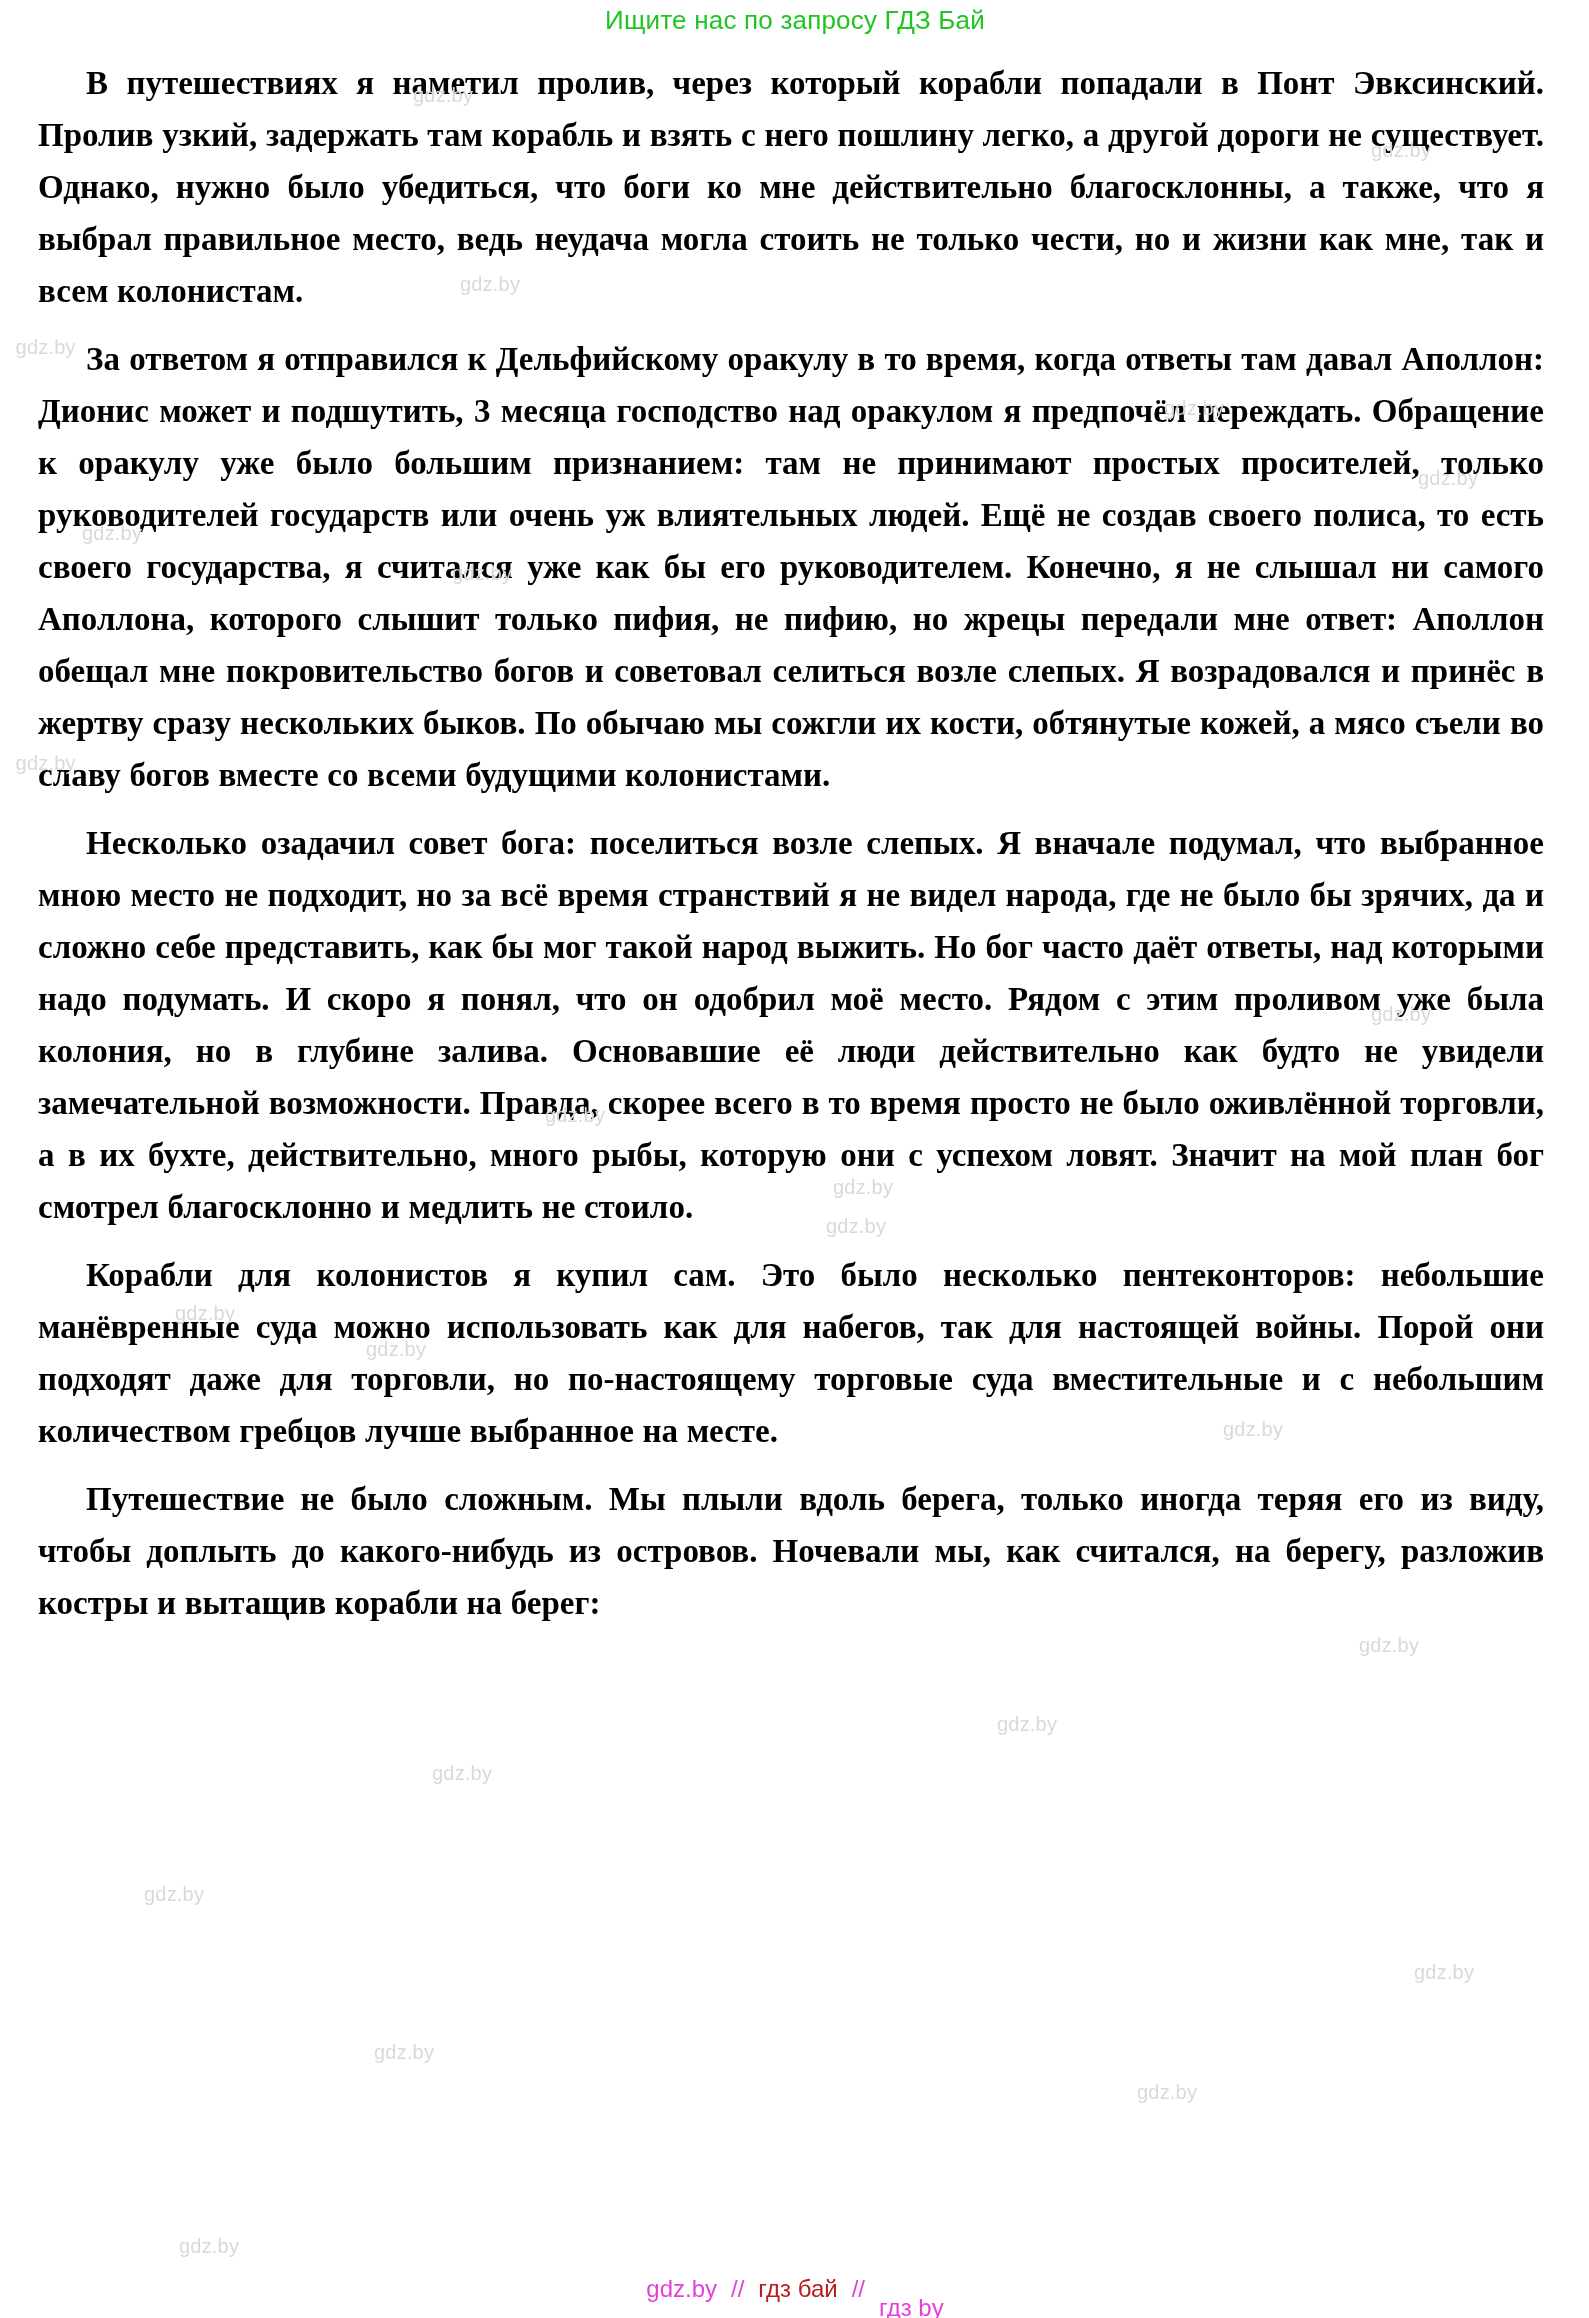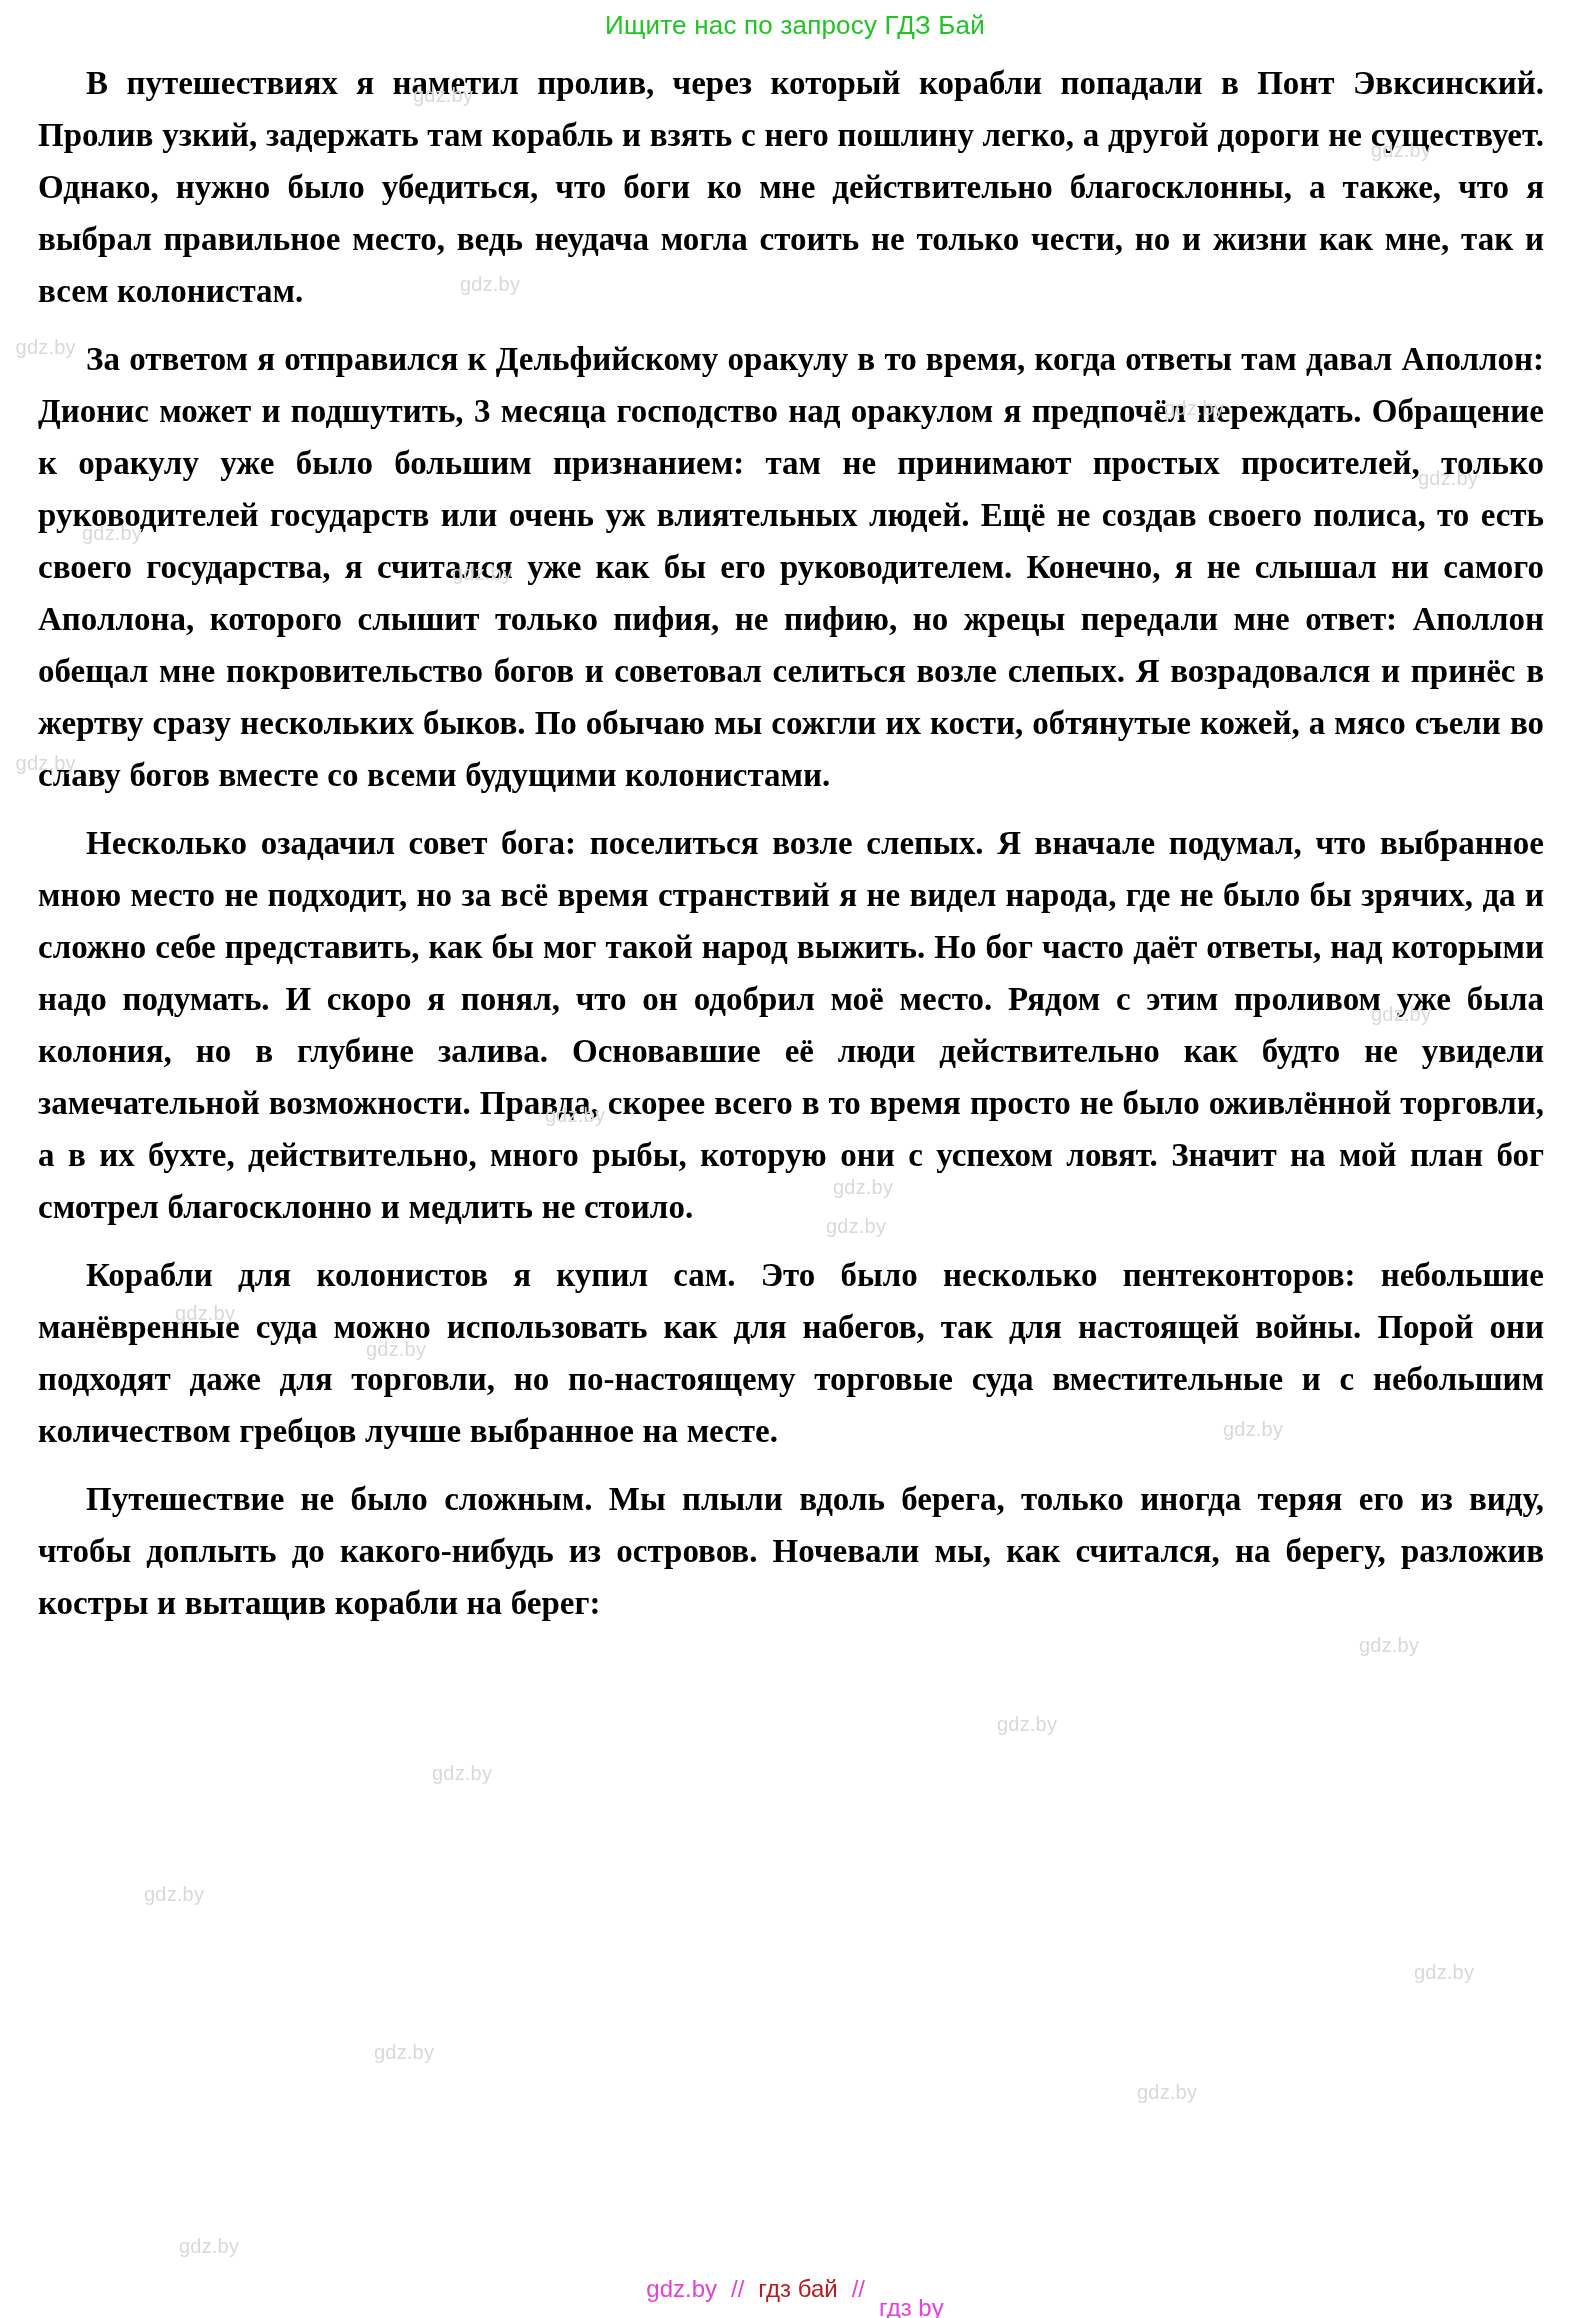--- a/index.html
+++ b/index.html
@@ -17,21 +17,21 @@
   }
 
   
   #header-bar {
     position: absolute;
     top: 0;
     left: 0;
     width: 1590px;
     height: 41px;
     display: flex;
-    align-items: flex-end;
+    align-items: center;
     justify-content: center;
     z-index: 30;
   }
   #header-title {
     font-family: "Liberation Sans", "DejaVu Sans", sans-serif;
     font-size: 26px;
     font-weight: 400;
     color: #22c425;
     letter-spacing: 0.2px;
     white-space: nowrap;

